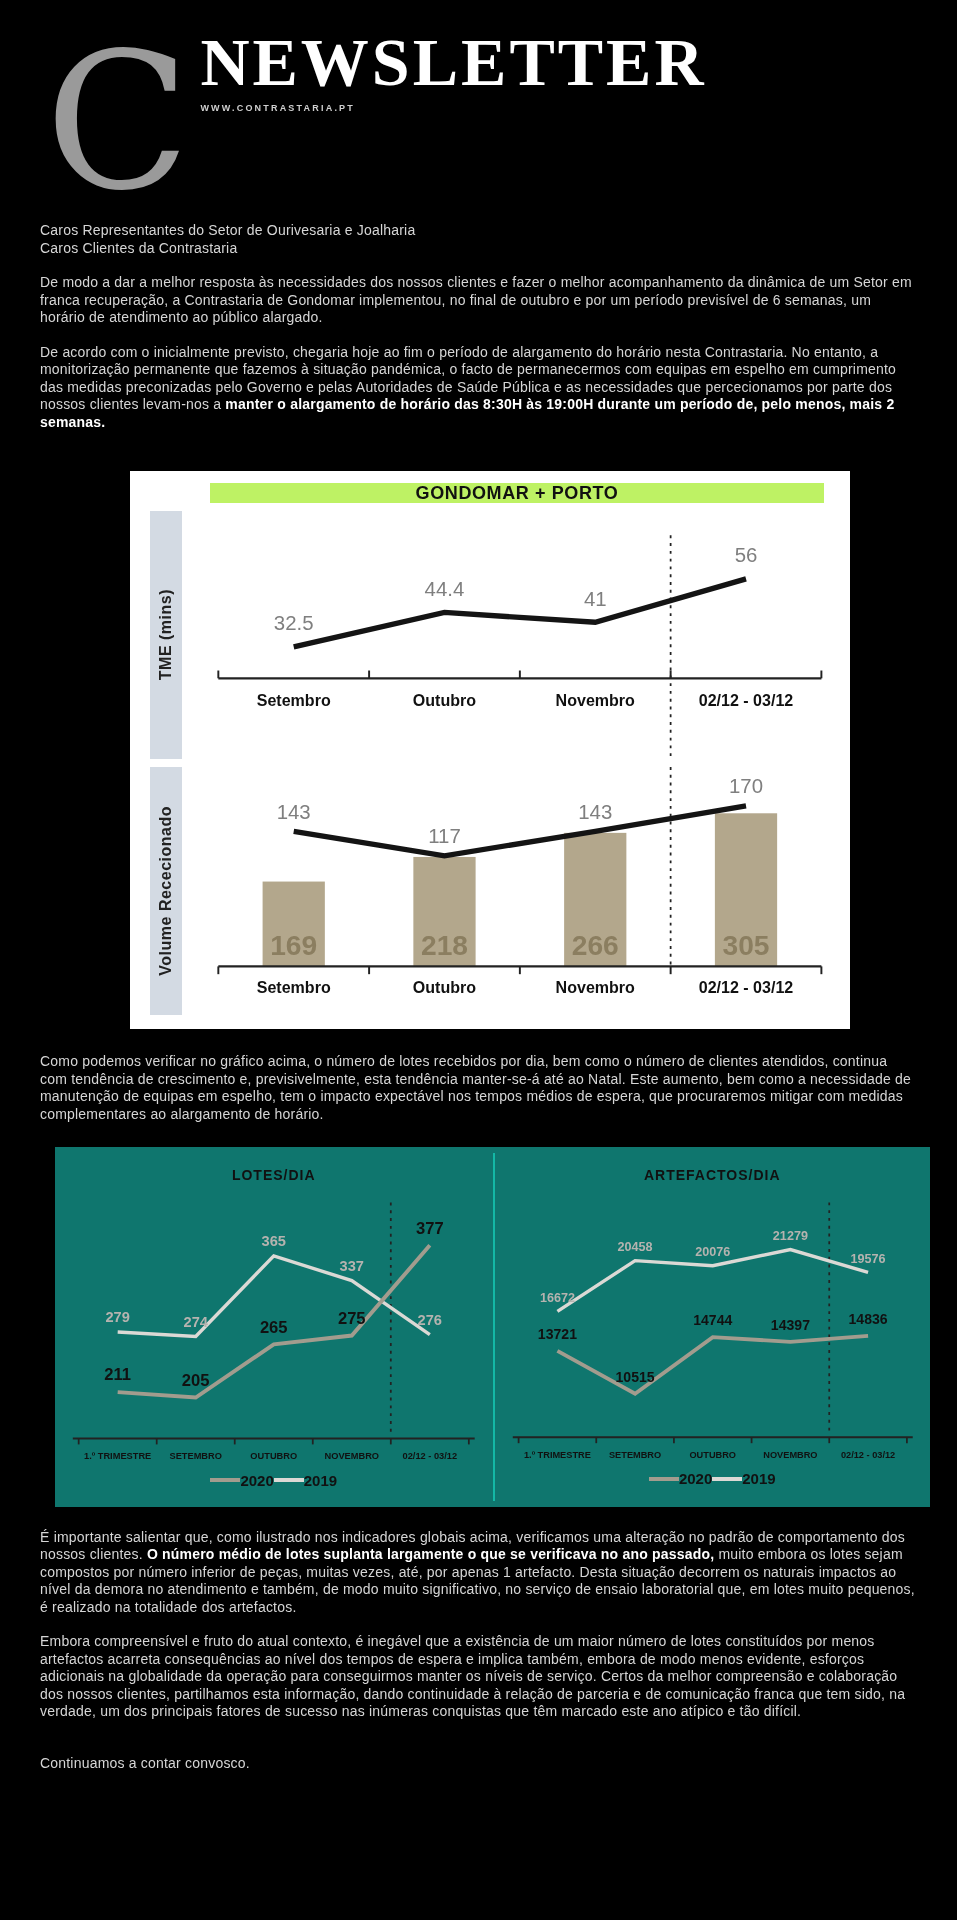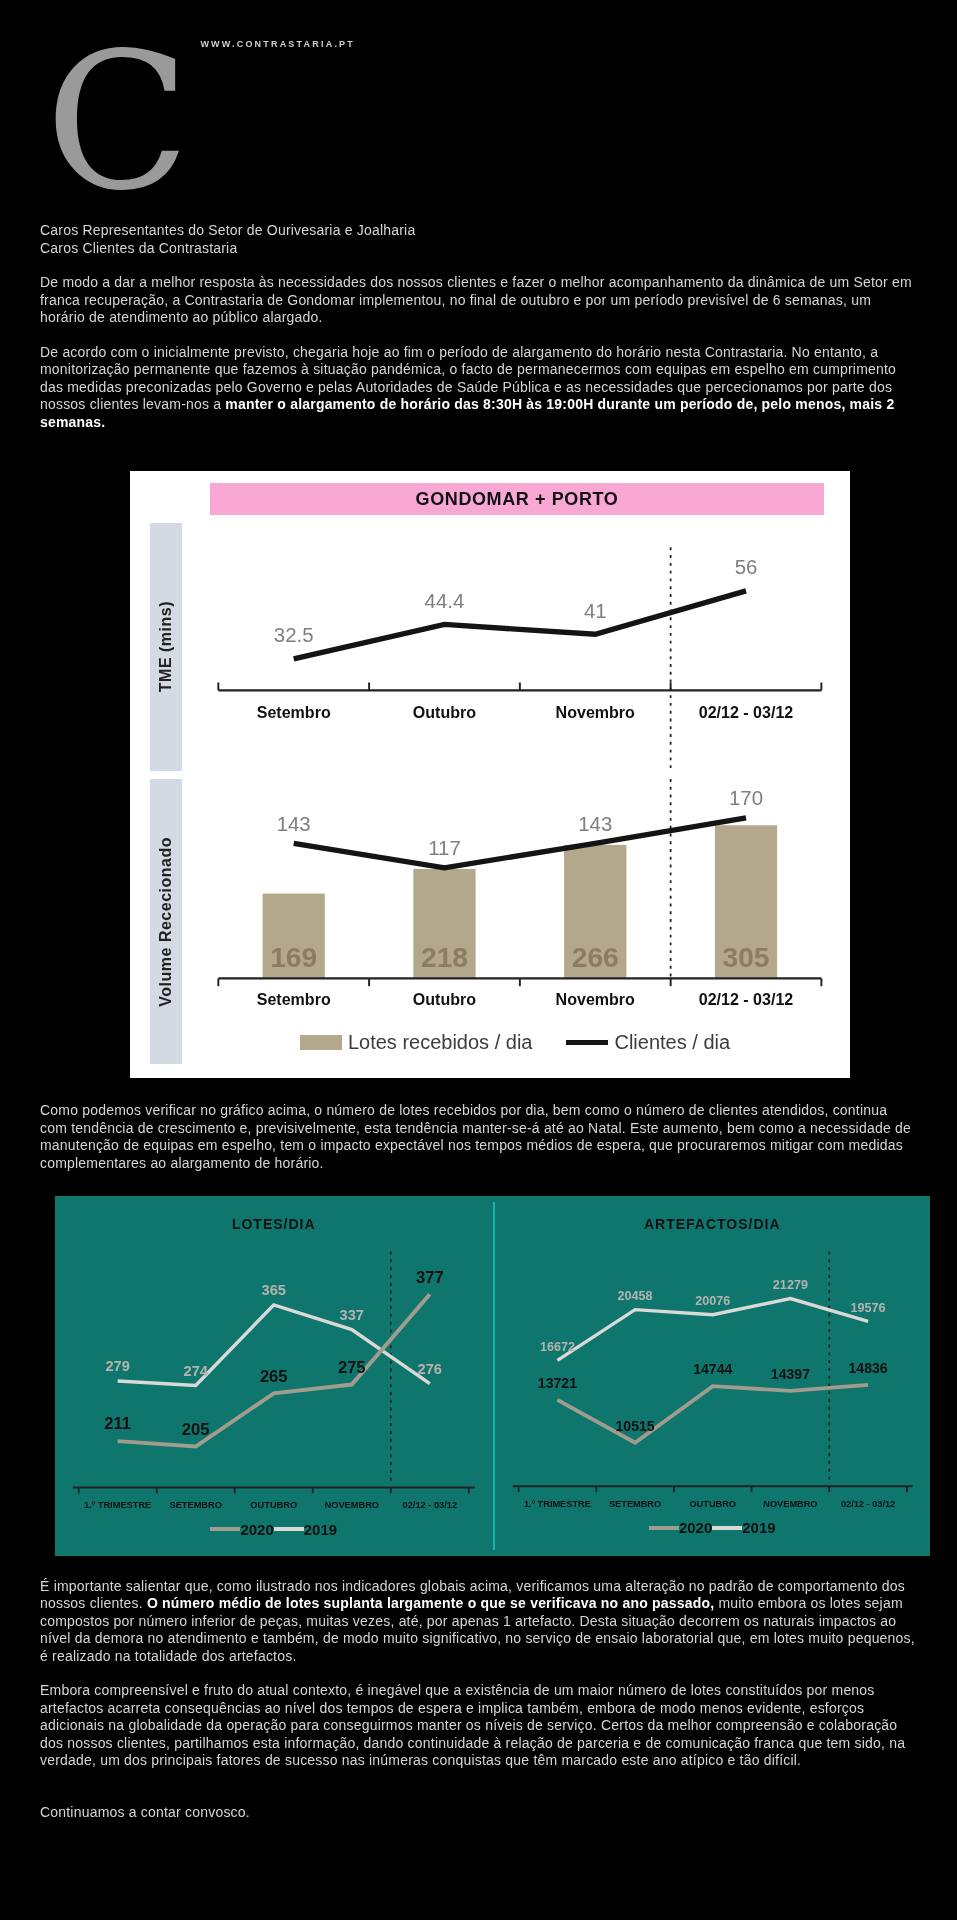--- a/index.html
+++ b/index.html
@@ -29,21 +29,21 @@
   p.body-p{font-size:14px;line-height:17.5px;letter-spacing:.2px;margin:0 0 17px 0;color:#d6d6d6;}
   p.body-p strong{color:#fff;}
   .greeting div{font-size:14px;line-height:17.5px;letter-spacing:.2px;}
   .greeting{margin-bottom:17px;}
   
   .panel1{
     background:#fff;width:720px;margin:40px 0 0 90px;
     padding:12px 14px 14px 16px;box-sizing:border-box;
   }
   .band{
-    height:32px;margin-left:64px;margin-right:12px;background:#f9a8d4;
+    height:20px;margin-left:64px;margin-right:12px;background:#bef264;
     display:flex;align-items:center;justify-content:center;
     font-size:18px;font-weight:bold;color:#111;letter-spacing:.6px;
   }
   .chart-row{display:flex;gap:12px;margin-top:8px;}
   .side-band{
     width:32px;margin-left:4px;background:#d3dae3;
     display:flex;align-items:center;justify-content:center;flex:none;
   }
   .side-band span{
     writing-mode:vertical-rl;transform:rotate(180deg);
@@ -76,20 +76,21 @@
   
   .closing-line{margin-top:34px;font-size:14px;letter-spacing:.2px;color:#d6d6d6;}
   .tagline{margin-top:28px;font-size:16px;letter-spacing:1.2px;color:#cfcfcf;}
 </style>
 </head>
 <body>
 
 <div class="masthead">
   <span class="logo-c">C</span>
   <div class="mast-text">
+    <div class="mast-title">NEWSLETTER</div>
     <div class="site">WWW.CONTRASTARIA.PT</div>
   </div>
 </div>
 
 <div class="content">
   <div class="text-block">
     <div class="greeting">
       <div>Caros Representantes do Setor de Ourivesaria e Joalharia</div>
       <div>Caros Clientes da Contrastaria</div>
     </div>
@@ -148,26 +149,20 @@
             <line x1="25" y1="213" x2="25" y2="205" stroke="#222" stroke-width="2"></line>
             <line x1="180" y1="213" x2="180" y2="205" stroke="#222" stroke-width="2"></line>
             <line x1="335" y1="213" x2="335" y2="205" stroke="#222" stroke-width="2"></line>
             <line x1="490" y1="213" x2="490" y2="205" stroke="#222" stroke-width="2"></line>
             <line x1="645" y1="213" x2="645" y2="205" stroke="#222" stroke-width="2"></line>
             <text x="102.5" y="232" font-size="16.5" fill="#111" font-weight="bold" text-anchor="middle" font-family="&quot;Liberation Sans&quot;, sans-serif">Setembro</text>
             <text x="257.5" y="232" font-size="16.5" fill="#111" font-weight="bold" text-anchor="middle" font-family="&quot;Liberation Sans&quot;, sans-serif">Outubro</text>
             <text x="412.5" y="232" font-size="16.5" fill="#111" font-weight="bold" text-anchor="middle" font-family="&quot;Liberation Sans&quot;, sans-serif">Novembro</text>
             <text x="567.5" y="232" font-size="16.5" fill="#111" font-weight="bold" text-anchor="middle" font-family="&quot;Liberation Sans&quot;, sans-serif">02/12 - 03/12</text>
           </svg>
-        <div class="legend1">
-          <span class="sw-bar"></span>
-          <span>Lotes recebidos / dia</span>
-          <span class="sw-line"></span>
-          <span>Clientes / dia</span>
-        </div>
       </div>
     </div>
   </div>
 
   <p class="body-p" style="margin-top:24px">Como podemos verificar no gráfico acima, o número de lotes recebidos por dia, bem como o número de clientes atendidos, continua com tendência de crescimento e, previsivelmente, esta tendência manter-se-á até ao Natal. Este aumento, bem como a necessidade de manutenção de equipas em espelho, tem o impacto expectável nos tempos médios de espera, que procuraremos mitigar com medidas complementares ao alargamento de horário.</p>
 
   <div class="panel2">
     <div class="half">
       <div class="h-title">LOTES/DIA</div>
       <svg id="lotes-svg" viewBox="0 0 428 300">

